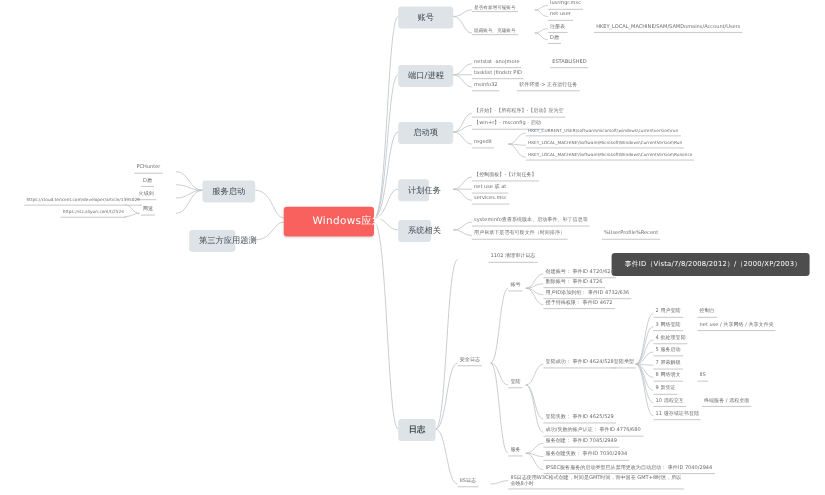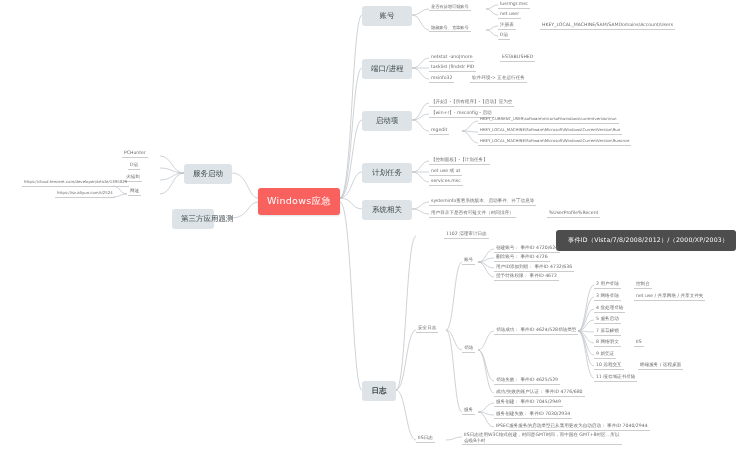--- a/index.html
+++ b/index.html
@@ -8,21 +8,21 @@
        color:#4a4a4a;}
   #root{position:relative;width:750px;height:450px;}
   svg.links{position:absolute;left:0;top:0;width:750px;height:450px;pointer-events:none;}
 
   .node{position:absolute;box-sizing:border-box;white-space:nowrap;}
 
   
   .root-node{
     background:#f9615f;color:#ffffff;border-radius:3px;
     font-size:9.5px;letter-spacing:.3px;
-    padding:7px 9px;text-align:center;
+    padding:7px 26px;text-align:center;
     box-shadow:0 1px 2px rgba(0,0,0,.12);
   }
   
   .l1{
     background:#dde3e6;color:#3f4a4f;border-radius:3px;
     font-size:7.5px;padding:5px 9px;text-align:center;
   }
   
   .leaf{
     font-size:4.6px;color:#6b6b6b;padding:0 2px 1px 2px;
@@ -160,27 +160,27 @@
   <div class="node l1" style="left:362px;top:111px;width:50px;">启动项</div>
 
   <div class="node leaf" style="left:429px;top:99px;">【开始】-【所有程序】-【启动】应为空</div>
   <div class="node leaf" style="left:429px;top:110px;">【win+r】- msconfig - 启动</div>
   <div class="node leaf" style="left:429px;top:127px;">regedit</div>
 
   <div class="node leaf tiny" style="left:478px;top:117px;">HKEY_CURRENT_USER\software\micorsoft\windows\currentversion\run</div>
   <div class="node leaf tiny" style="left:478px;top:128px;">HKEY_LOCAL_MACHINE\Software\Microsoft\Windows\CurrentVersion\Run</div>
   <div class="node leaf tiny" style="left:478px;top:139px;">HKEY_LOCAL_MACHINE\Software\Microsoft\Windows\CurrentVersion\Runonce</div>
 
-  <div class="node l1" style="left:362px;top:163px;width:50px;">计划任务</div>
+  <div class="node l1" style="left:362px;top:163px;width:28px;">计划任务</div>
 
   <div class="node leaf" style="left:429px;top:157px;">【控制面板】-【计划任务】</div>
   <div class="node leaf" style="left:429px;top:168px;">net use 或 at</div>
   <div class="node leaf" style="left:429px;top:178px;">services.msc</div>
 
-  <div class="node l1" style="left:362px;top:200px;width:50px;">系统相关</div>
+  <div class="node l1" style="left:362px;top:200px;width:30px;">系统相关</div>
 
   <div class="node leaf" style="left:429px;top:198px;">systeminfo查看系统版本、启动事件、补丁信息等</div>
   <div class="node leaf" style="left:429px;top:210px;">用户目录下是否有可疑文件（时间排序）</div>
   <div class="node leaf" style="left:547px;top:210px;">%UserProfile%Recent</div>
 
   <div class="node l1" style="left:362px;top:381px;width:34px;font-weight:bold;">日志</div>
 
   <div class="node dark-box" style="left:556px;top:230px;width:180px;">事件ID（Vista/7/8/2008/2012）/（2000/XP/2003）</div>
 
   <div class="node leaf" style="left:444px;top:231px;">1102 清理审计日志</div>

